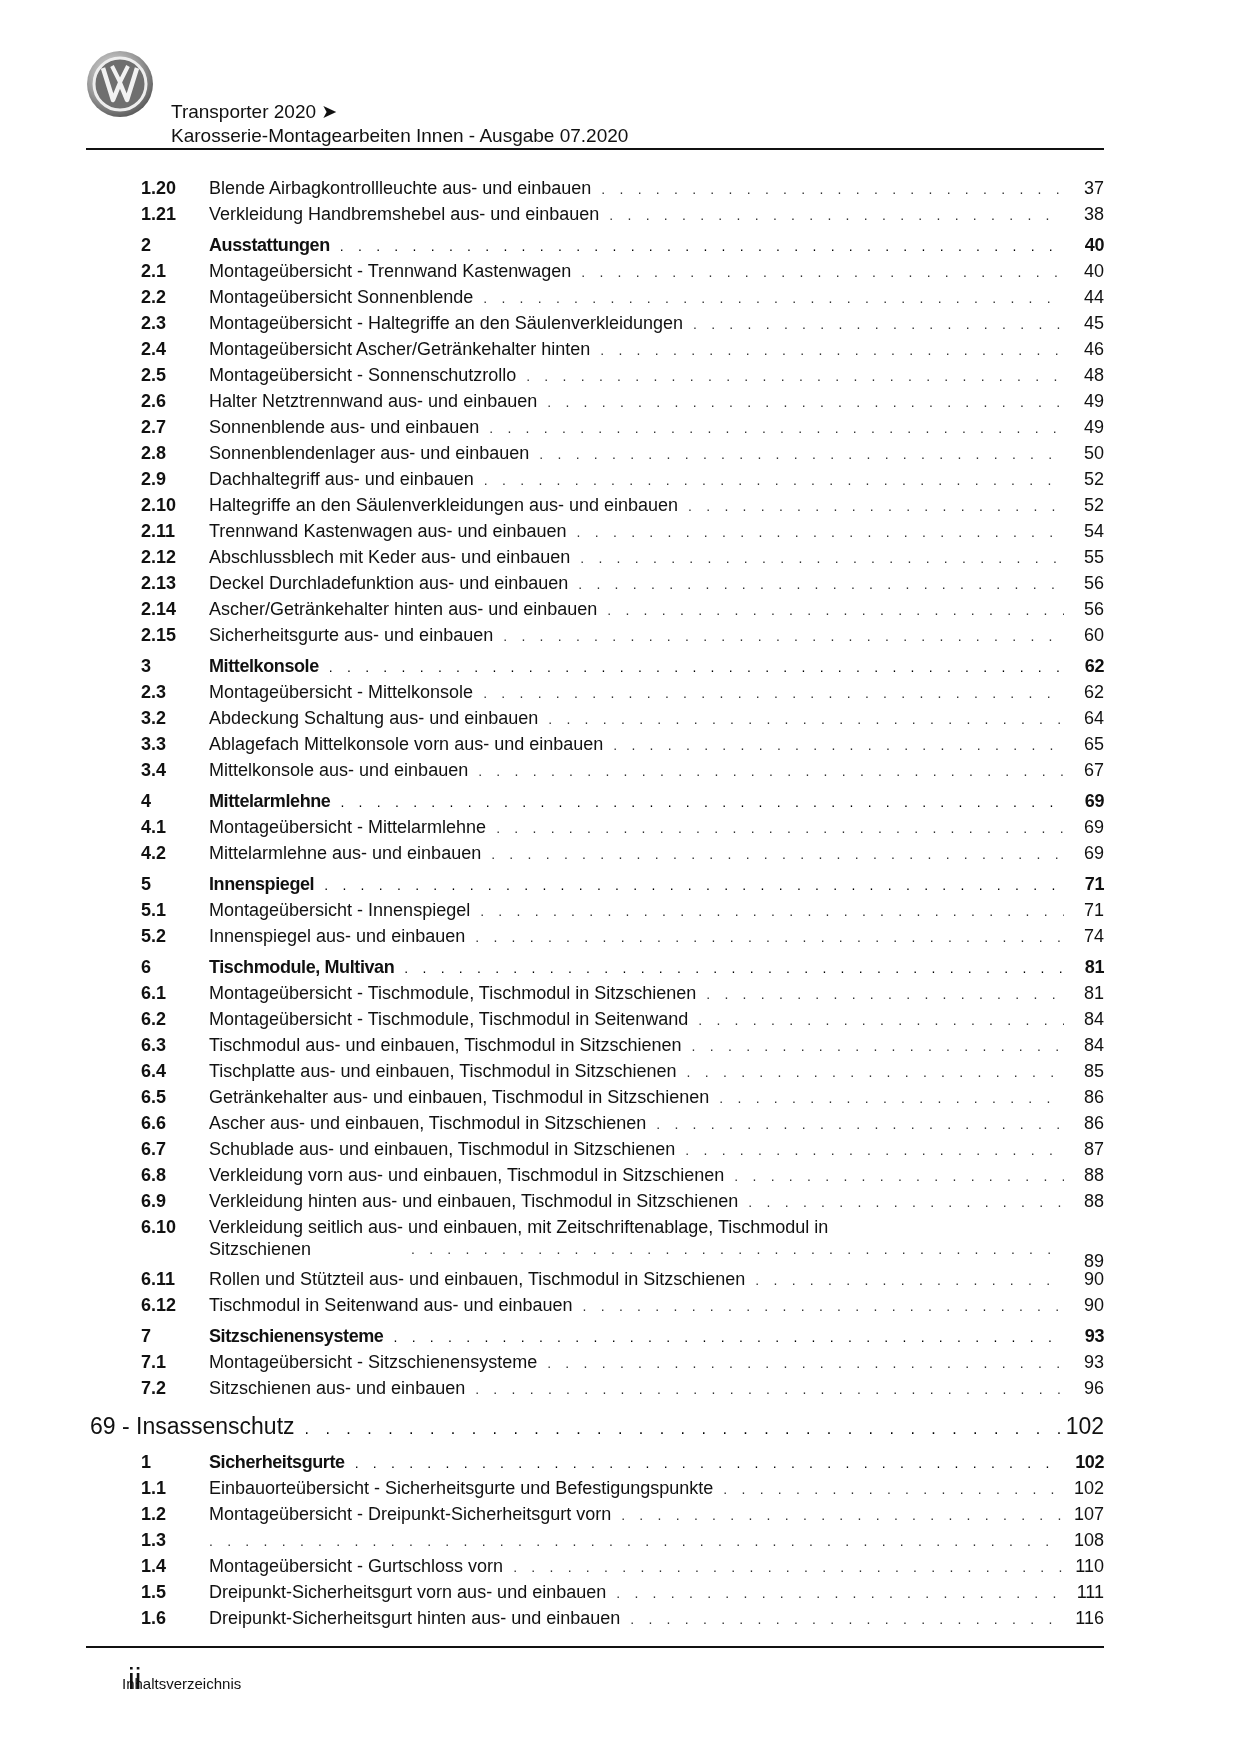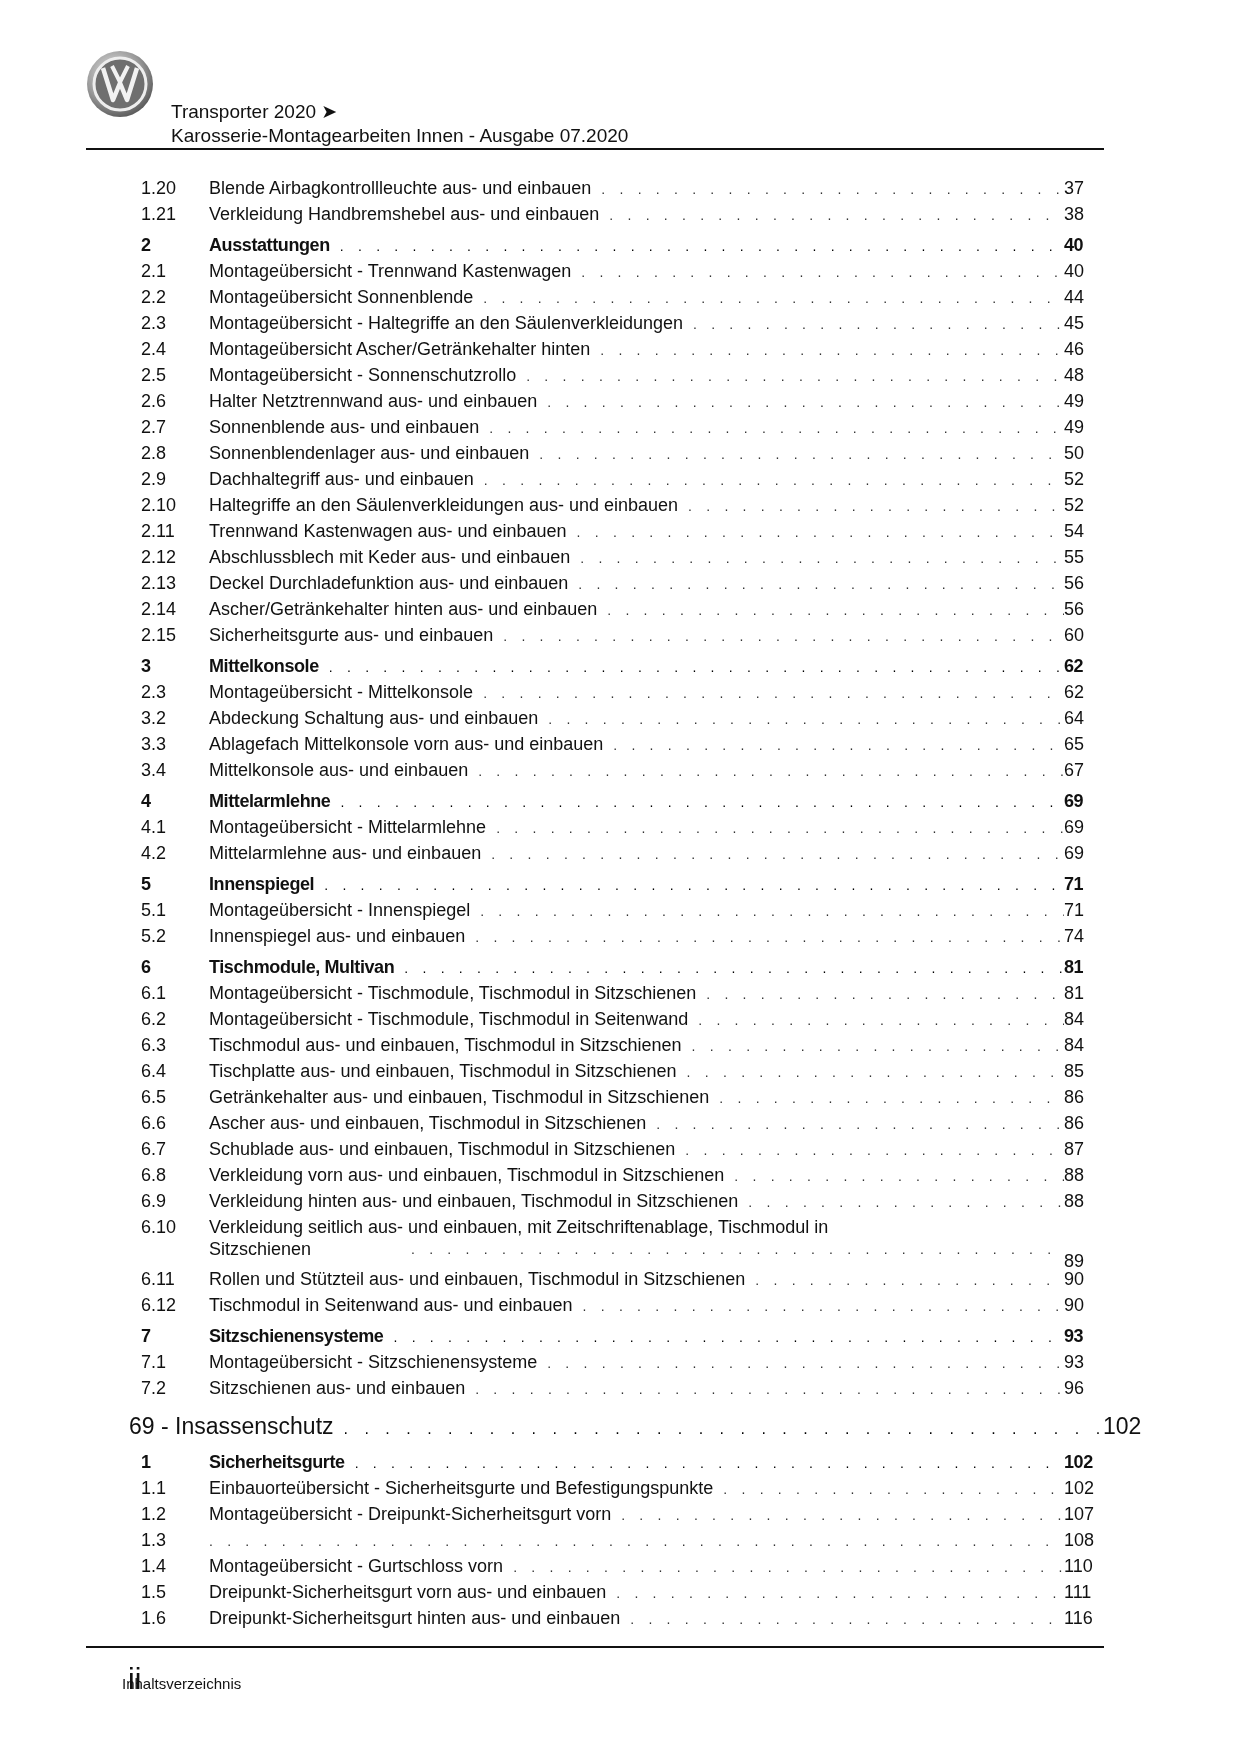--- a/index.html
+++ b/index.html
@@ -9,29 +9,29 @@
   .hdr-title { position: absolute; left: 171px; top: 101px; font-size: 19px; line-height: 22px; }
   .hdr-sub { position: absolute; left: 171px; top: 125px; font-size: 19px; line-height: 22px; }
   .rule-top { position: absolute; left: 86px; top: 148px; width: 1018px; height: 2px; background: #111; }
   .rule-bot { position: absolute; left: 86px; top: 1646px; width: 1018px; height: 2px; background: #111; }
   .foot-page { position: absolute; left: 88px; top: 1664px; font-size: 30px; line-height: 30px; margin-left: 40px; }
   .foot-label { position: absolute; left: 122px; top: 1676px; font-size: 15px; line-height: 16px; }
 
   .toc { position: absolute; left: 0; top: 0; width: 1240px; }
   .row { position: absolute; left: 141px; width: 963px; display: flex; align-items: baseline;
          font-size: 18px; line-height: 22px; }
-  .num { width: 68px; flex: 0 0 68px; }
+  .num { width: 68px; flex: 0 0 68px; font-weight: bold; }
   .title { flex: 0 1 auto; white-space: nowrap; padding-right: 10px; }
   .dots { flex: 1 1 auto; overflow: hidden; white-space: nowrap; color: #333;
           letter-spacing: 5.2px; font-size: 14px; }
   .dots::after { content: ". . . . . . . . . . . . . . . . . . . . . . . . . . . . . . . . . . . . . . . . . . . . . . . . . . . . . . . . . . . . . . . . . . . . . . . . . . . . . . . . . . . . . . . . . . . . . . . . . . . . . . . . . . . . . . . . . . . . . . . . . . . . . . . . . . . . . . . . . . . . . . ."; }
-  .page { flex: 0 0 auto; min-width: 40px; }
+  .page { flex: 0 0 auto; min-width: 40px; text-align: right; }
   .row.bold .num, .row.bold .title, .row.bold .page { font-weight: bold; letter-spacing: -0.4px; }
   .row.bold .dots { color: #000; }
-  .row.chapter { left: 90px; width: 1014px; font-size: 23px; line-height: 26px; margin-left: 39px; }
+  .row.chapter { left: 90px; width: 1014px; font-size: 23px; line-height: 26px; }
   .row.chapter .dots { font-size: 16px; letter-spacing: 6px; color: #000; }
   .row.wrap { height: 44px; align-items: flex-start; }
   .row.wrap .title { white-space: normal; width: 700px; flex: 0 0 700px; padding-right: 0; }
   .row.wrap .dots { position: absolute; left: 270px; right: 44px; top: 22px; }
   .row.wrap .page { position: absolute; right: 0; top: 22px; margin-top: 12px; }
 </style>
 </head>
 <body>
 
 <div class="logo">

